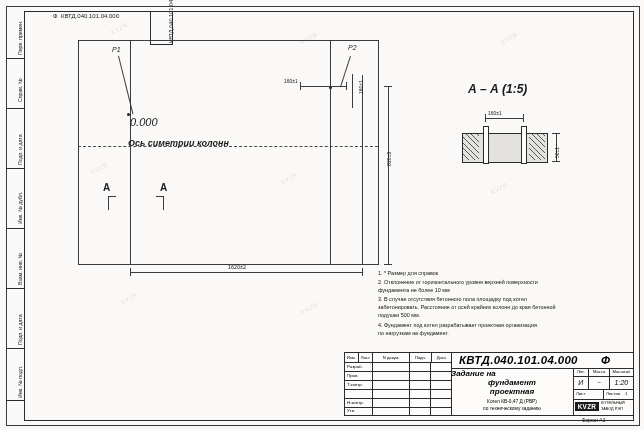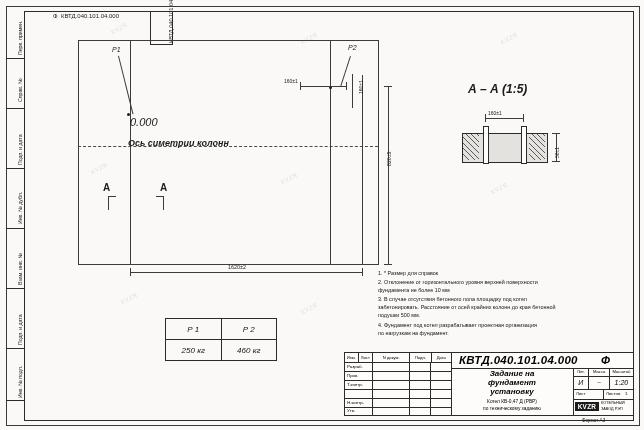--- a/index.html
+++ b/index.html
@@ -114,32 +114,20 @@
   <div class="thin" style="left:485px;top:118px;width:38px;height:0.8px;"></div>
   <div class="thin" style="left:485px;top:114px;width:0.8px;height:8px;"></div>
   <div class="thin" style="left:523px;top:114px;width:0.8px;height:8px;"></div>
   <div class="txt xs" style="left:488px;top:110px;font-size:5px;">160±1</div>
 
   <div class="thin" style="left:556px;top:133px;width:0.8px;height:28px;"></div>
   <div class="thin" style="left:552px;top:133px;width:8px;height:0.8px;"></div>
   <div class="thin" style="left:552px;top:161px;width:8px;height:0.8px;"></div>
   <div class="txt xs" style="left:554px;top:158px;font-size:5px;transform:rotate(-90deg);transform-origin:0 0;">50±1</div>
 
-  <table class="tbl" style="position:absolute;left:165px;top:318px;width:112px;">
-    <tbody>
-        <tr>
-      <td style="width:56px;height:20px;font-size:8px;font-style:italic;">Р 1</td>
-      <td style="width:56px;height:20px;font-size:8px;font-style:italic;">Р 2</td>
-    </tr>
-    <tr>
-      <td style="height:20px;font-size:8px;font-style:italic;">250 кг</td>
-      <td style="height:20px;font-size:8px;font-style:italic;">460 кг</td>
-    </tr>
-  </tbody>
-    </table>
 
   <div class="notes" style="left:378px;top:270px;">1. * Размер для справок</div>
   <div class="notes" style="left:378px;top:279px;">2. Отклонение от горизонтального уровня верхней поверхности</div>
   <div class="notes" style="left:378px;top:287px;">фундамента не более 10 мм</div>
   <div class="notes" style="left:378px;top:296px;">3. В случае отсутствия бетонного пола площадку под котел</div>
   <div class="notes" style="left:378px;top:304px;">забетонировать. Расстояние от осей крайних колонн до края бетонной</div>
   <div class="notes" style="left:378px;top:312px;">подушки 500 мм.</div>
   <div class="notes" style="left:378px;top:322px;">4. Фундамент под котел разрабатывает проектная организация</div>
   <div class="notes" style="left:378px;top:330px;">по нагрузкам на фундамент.</div>
 
@@ -193,23 +181,23 @@
     </div>
 
     <div style="position:absolute;left:106px;top:0;width:182px;height:62px;">
 
       <div style="position:absolute;left:0;top:0;width:182px;height:15px;border-bottom:1.1px solid #2b2b2b;">
         <span style="position:absolute;left:8px;top:1px;font-size:11.5px;font-weight:bold;font-style:italic;letter-spacing:.3px;">КВТД.040.101.04.000</span>
         <span style="position:absolute;left:150px;top:1px;font-size:11.5px;font-weight:bold;font-style:italic;">Ф</span>
       </div>
 
       <div style="position:absolute;left:0;top:15px;width:122px;height:47px;border-right:1.1px solid #2b2b2b;">
-        <span style="position:absolute;left:0;top:1px;width:122px;text-align:center;font-size:8px;font-weight:bold;font-style:italic;">Задание на</span>
+        <span style="position:absolute;left:0;top:1px;width:122px;font-size:8px;font-weight:bold;font-style:italic;">Задание на</span>
         <span style="position:absolute;left:0;top:10px;width:122px;text-align:center;font-size:8px;font-weight:bold;font-style:italic;">фундамент</span>
-        <span style="position:absolute;left:0;top:19px;width:122px;text-align:center;font-size:8px;font-weight:bold;font-style:italic;">установку</span>
+        <span style="position:absolute;left:0;top:19px;width:122px;text-align:center;font-size:8px;font-weight:bold;font-style:italic;">проектная</span>
         <span style="position:absolute;left:0;top:31px;width:122px;text-align:center;font-size:4.8px;">Котел  КВ-0,47 Д (РВР)</span>
         <span style="position:absolute;left:0;top:38px;width:122px;text-align:center;font-size:4.8px;">по техническому заданию</span>
       </div>
 
       <div style="position:absolute;left:122px;top:15px;width:60px;height:47px;">
         <div style="position:absolute;left:0;top:0;width:60px;height:8px;border-bottom:0.8px solid #2b2b2b;display:flex;">
           <span style="width:16px;border-right:0.8px solid #2b2b2b;font-size:4.2px;text-align:center;line-height:8px;">Лит.</span>
           <span style="width:20px;border-right:0.8px solid #2b2b2b;font-size:4.2px;text-align:center;line-height:8px;">Масса</span>
           <span style="width:24px;font-size:4.2px;text-align:center;line-height:8px;">Масштаб</span>
         </div>

